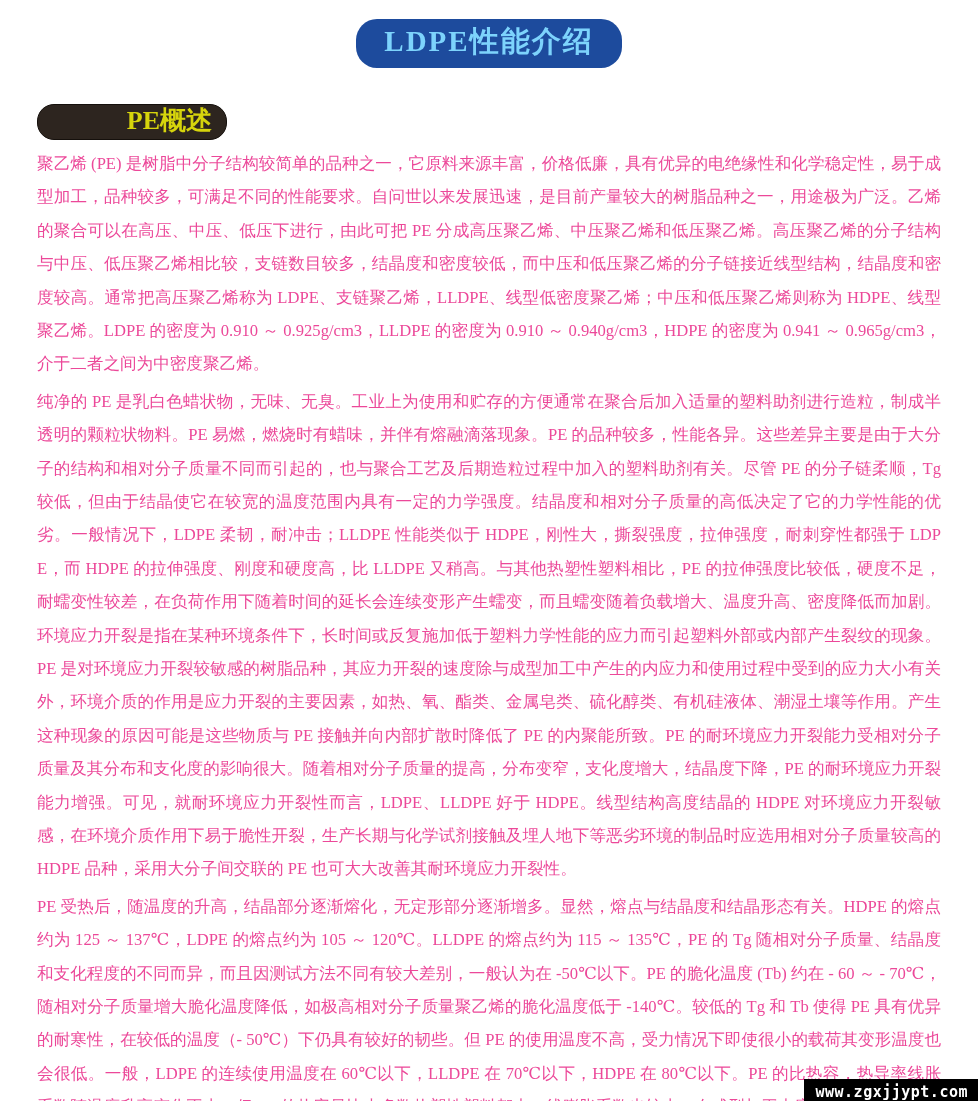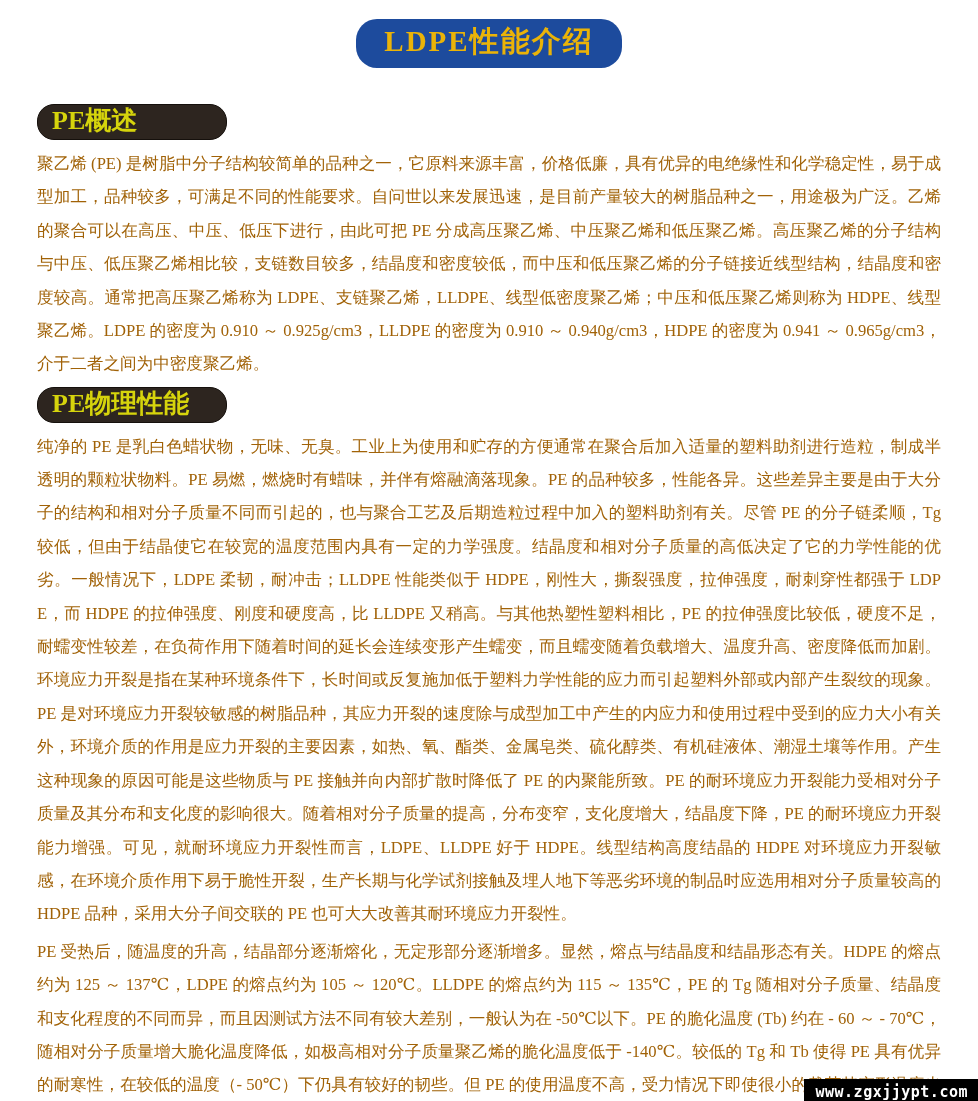--- a/index.html
+++ b/index.html
@@ -10,51 +10,51 @@
     overflow: hidden;
     position: relative;
     font-family: "Liberation Serif", "DejaVu Serif", serif;
   }
   .page { width: 978px; height: 1101px; position: relative; }
 
   .title-pill {
     width: fit-content;
     margin: 19px auto 0 auto;
     background: #1d4b9d;
-    color: #eab308;
+    color: #7dd3fc;
     font-size: 29px;
     font-weight: bold;
     letter-spacing: 2px;
     padding: 3px 28px 6px 28px;
     border-radius: 21px;
     text-align: right;
   }
 
   .content { padding: 0 37px; }
 
   .section-pill {
     display: block;
     width: 160px;
     background: #2d251f;
     color: #d6d40c;
     font-size: 26px;
     font-weight: bold;
     line-height: 1.15;
-    text-align: left;
+    text-align: right;
     padding: 1px 14px 3px 14px;
     border-radius: 17px;
     border: 1px solid #15100c;
     margin: 6px 0 7px 0;
   }
   .section-pill.first { margin-top: 36px; }
 
   .body-text {
     font-size: 16.6px;
     line-height: 33.4px;
-    color: #a16207;
+    color: #ec4899;
     text-align: justify;
     margin: 0 0 4px 0;
     word-break: break-all;
   }
 
   .watermark {
     position: absolute;
     right: 0;
     top: 1060px;
     background: #000000;
@@ -71,21 +71,20 @@
 
 <div class="page">
 
   <div class="title-pill">LDPE性能介绍</div>
 
   <div class="content">
 
     <div class="section-pill first">PE概述</div>
     <p class="body-text">聚乙烯 (PE) 是树脂中分子结构较简单的品种之一，它原料来源丰富，价格低廉，具有优异的电绝缘性和化学稳定性，易于成型加工，品种较多，可满足不同的性能要求。自问世以来发展迅速，是目前产量较大的树脂品种之一，用途极为广泛。乙烯的聚合可以在高压、中压、低压下进行，由此可把 PE 分成高压聚乙烯、中压聚乙烯和低压聚乙烯。高压聚乙烯的分子结构与中压、低压聚乙烯相比较，支链数目较多，结晶度和密度较低，而中压和低压聚乙烯的分子链接近线型结构，结晶度和密度较高。通常把高压聚乙烯称为 LDPE、支链聚乙烯，LLDPE、线型低密度聚乙烯；中压和低压聚乙烯则称为 HDPE、线型聚乙烯。LDPE 的密度为 0.910 ～ 0.925g/cm3，LLDPE 的密度为 0.910 ～ 0.940g/cm3，HDPE 的密度为 0.941 ～ 0.965g/cm3，介于二者之间为中密度聚乙烯。</p>
 
-    <div class="section-pill">PE物理性能</div>
     <p class="body-text">纯净的 PE 是乳白色蜡状物，无味、无臭。工业上为使用和贮存的方便通常在聚合后加入适量的塑料助剂进行造粒，制成半透明的颗粒状物料。PE 易燃，燃烧时有蜡味，并伴有熔融滴落现象。PE 的品种较多，性能各异。这些差异主要是由于大分子的结构和相对分子质量不同而引起的，也与聚合工艺及后期造粒过程中加入的塑料助剂有关。尽管 PE 的分子链柔顺，Tg 较低，但由于结晶使它在较宽的温度范围内具有一定的力学强度。结晶度和相对分子质量的高低决定了它的力学性能的优劣。一般情况下，LDPE 柔韧，耐冲击；LLDPE 性能类似于 HDPE，刚性大，撕裂强度，拉伸强度，耐刺穿性都强于 LDPE，而 HDPE 的拉伸强度、刚度和硬度高，比 LLDPE 又稍高。与其他热塑性塑料相比，PE 的拉伸强度比较低，硬度不足，耐蠕变性较差，在负荷作用下随着时间的延长会连续变形产生蠕变，而且蠕变随着负载增大、温度升高、密度降低而加剧。环境应力开裂是指在某种环境条件下，长时间或反复施加低于塑料力学性能的应力而引起塑料外部或内部产生裂纹的现象。PE 是对环境应力开裂较敏感的树脂品种，其应力开裂的速度除与成型加工中产生的内应力和使用过程中受到的应力大小有关外，环境介质的作用是应力开裂的主要因素，如热、氧、酯类、金属皂类、硫化醇类、有机硅液体、潮湿土壤等作用。产生这种现象的原因可能是这些物质与 PE 接触并向内部扩散时降低了 PE 的内聚能所致。PE 的耐环境应力开裂能力受相对分子质量及其分布和支化度的影响很大。随着相对分子质量的提高，分布变窄，支化度增大，结晶度下降，PE 的耐环境应力开裂能力增强。可见，就耐环境应力开裂性而言，LDPE、LLDPE 好于 HDPE。线型结构高度结晶的 HDPE 对环境应力开裂敏感，在环境介质作用下易于脆性开裂，生产长期与化学试剂接触及埋人地下等恶劣环境的制品时应选用相对分子质量较高的 HDPE 品种，采用大分子间交联的 PE 也可大大改善其耐环境应力开裂性。</p>
 
     <p class="body-text">PE 受热后，随温度的升高，结晶部分逐渐熔化，无定形部分逐渐增多。显然，熔点与结晶度和结晶形态有关。HDPE 的熔点约为 125 ～ 137℃，LDPE 的熔点约为 105 ～ 120℃。LLDPE 的熔点约为 115 ～ 135℃，PE 的 Tg 随相对分子质量、结晶度和支化程度的不同而异，而且因测试方法不同有较大差别，一般认为在 -50℃以下。PE 的脆化温度 (Tb) 约在 - 60 ～ - 70℃，随相对分子质量增大脆化温度降低，如极高相对分子质量聚乙烯的脆化温度低于 -140℃。较低的 Tg 和 Tb 使得 PE 具有优异的耐寒性，在较低的温度（- 50℃）下仍具有较好的韧些。但 PE 的使用温度不高，受力情况下即使很小的载荷其变形温度也会很低。一般，LDPE 的连续使用温度在 60℃以下，LLDPE 在 70℃以下，HDPE 在 80℃以下。PE 的比热容，热导率线胀系数随温度升高变化不大。但 PE 的热容量比大多数热塑性塑料都大，线膨胀系数也较大，在成型加工中应予注意。</p>
 
   </div>
 
   <div class="watermark">www.zgxjjypt.com</div>
 
 </div>
 

